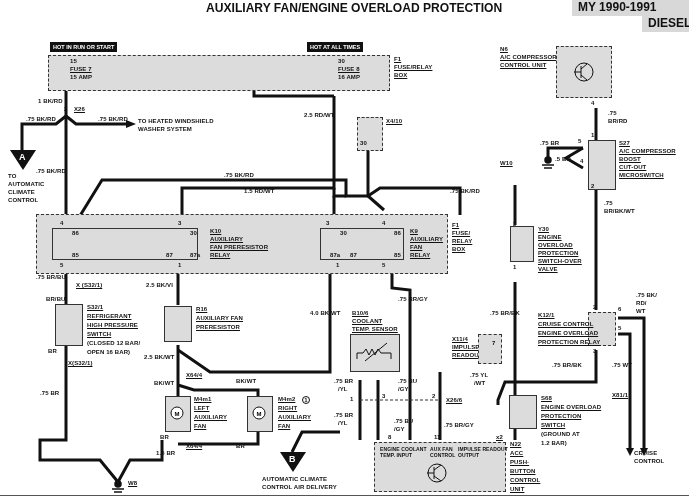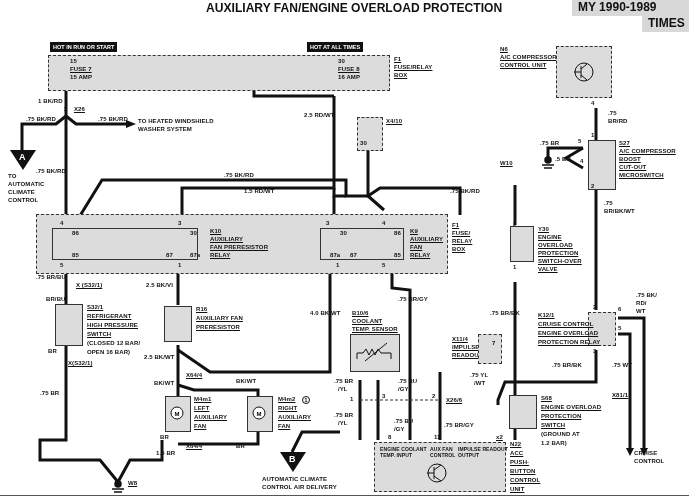--- a/index.html
+++ b/index.html
@@ -95,22 +95,22 @@
       <circle cx="548" cy="160" r="3" fill="#111"></circle>
       <line x1="542" y1="165" x2="554" y2="165"></line>
         <line x1="544" y1="168" x2="552" y2="168"></line>
       <circle cx="118" cy="484" r="3" fill="#111"></circle>
       <line x1="112" y1="489" x2="124" y2="489"></line>
         <line x1="114" y1="492" x2="122" y2="492"></line>
     </g>
   </svg>
 
   <div class="title">AUXILIARY FAN/ENGINE OVERLOAD PROTECTION</div>
-  <div class="my">MY 1990-1989</div>
-  <div class="diesel">TIMES</div>
+  <div class="my">MY 1990-1991</div>
+  <div class="diesel">DIESEL</div>
 
   <div class="hot" style="left:50px;top:42px;">HOT IN RUN OR START</div>
   <div class="hot" style="left:307px;top:42px;">HOT AT ALL TIMES</div>
 
   <div class="box" style="left:48px;top:55px;width:342px;height:36px;"></div>
   <div class="t" style="left:70px;top:58px;">15</div>
   <div class="t u" style="left:70px;top:66px;">FUSE 7</div>
   <div class="t" style="left:70px;top:74px;">15 AMP</div>
   <div class="t" style="left:338px;top:58px;">30</div>
   <div class="t u" style="left:338px;top:66px;">FUSE 8</div>

